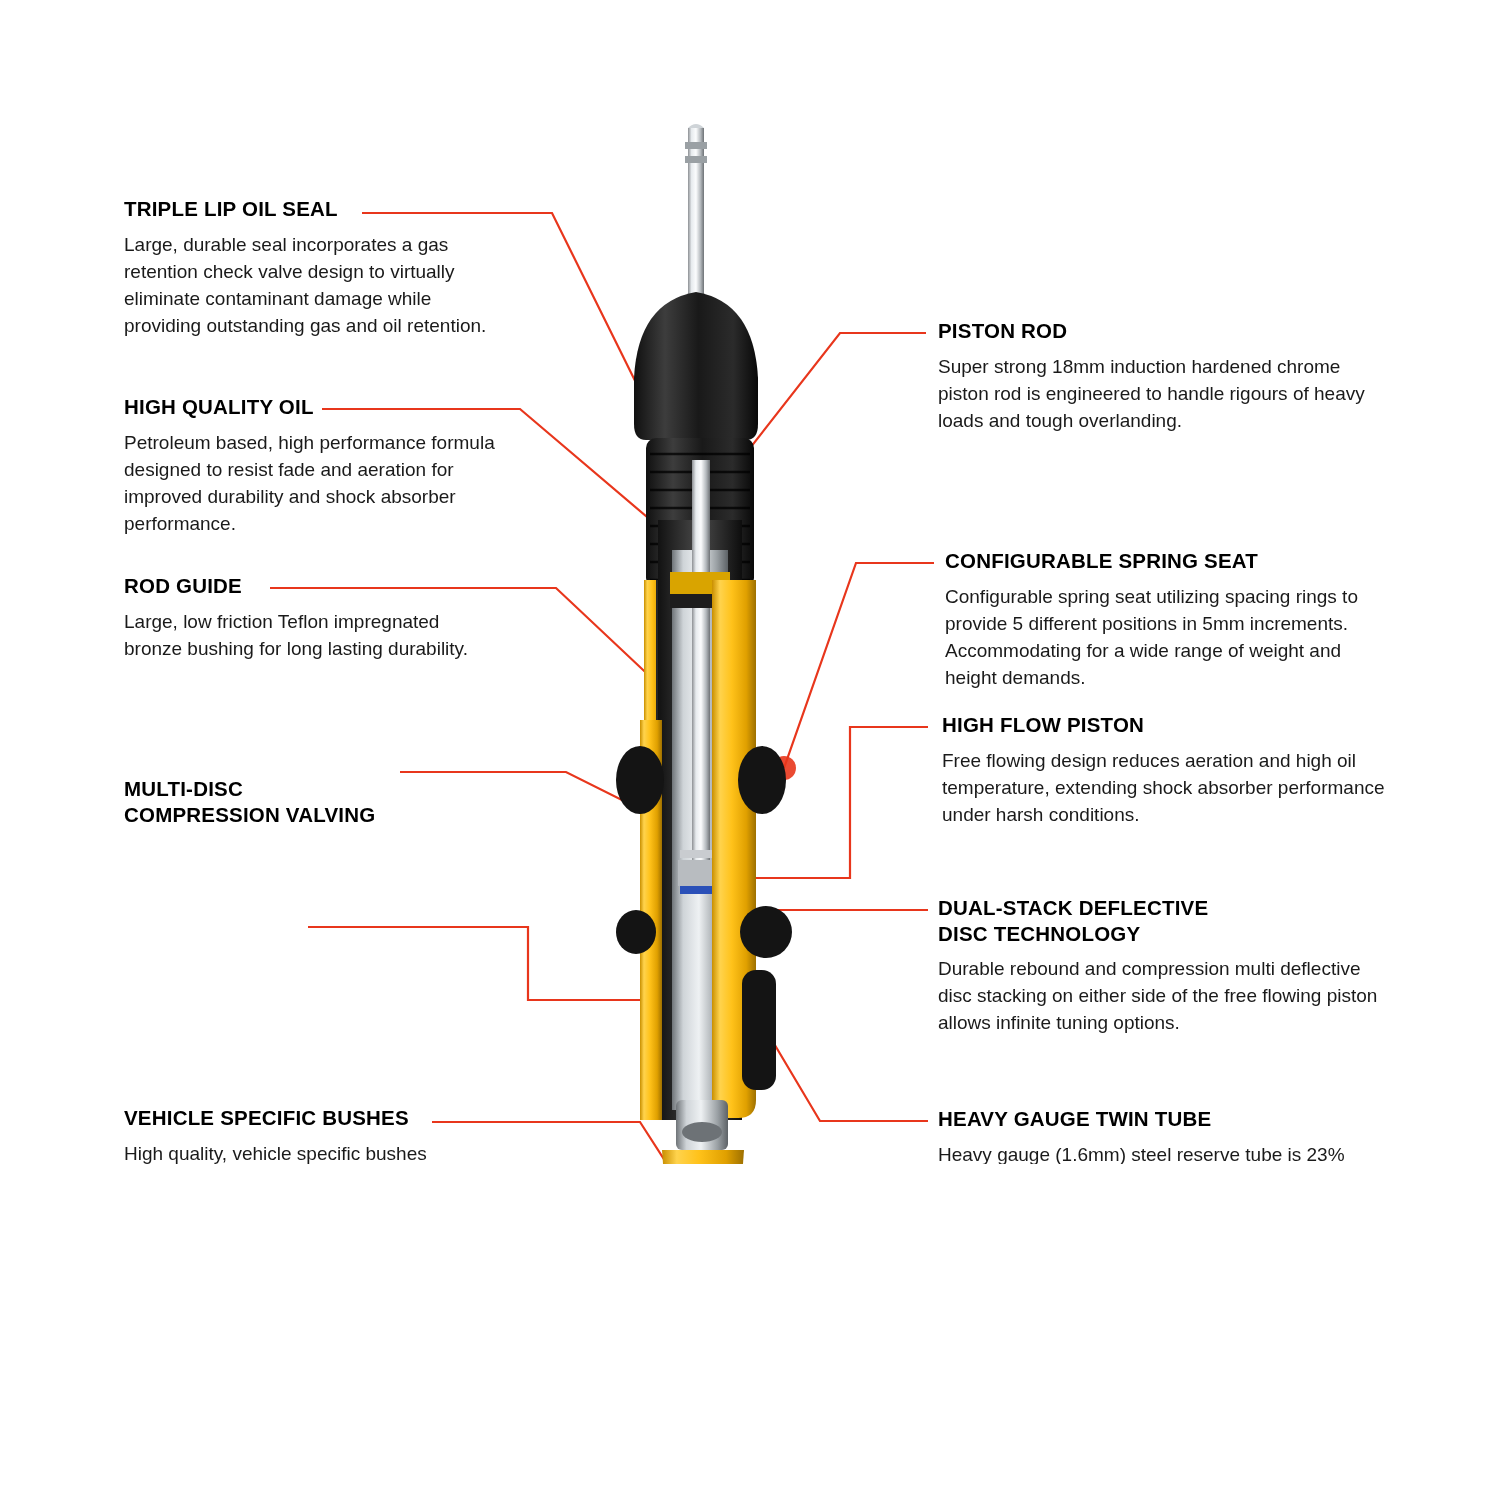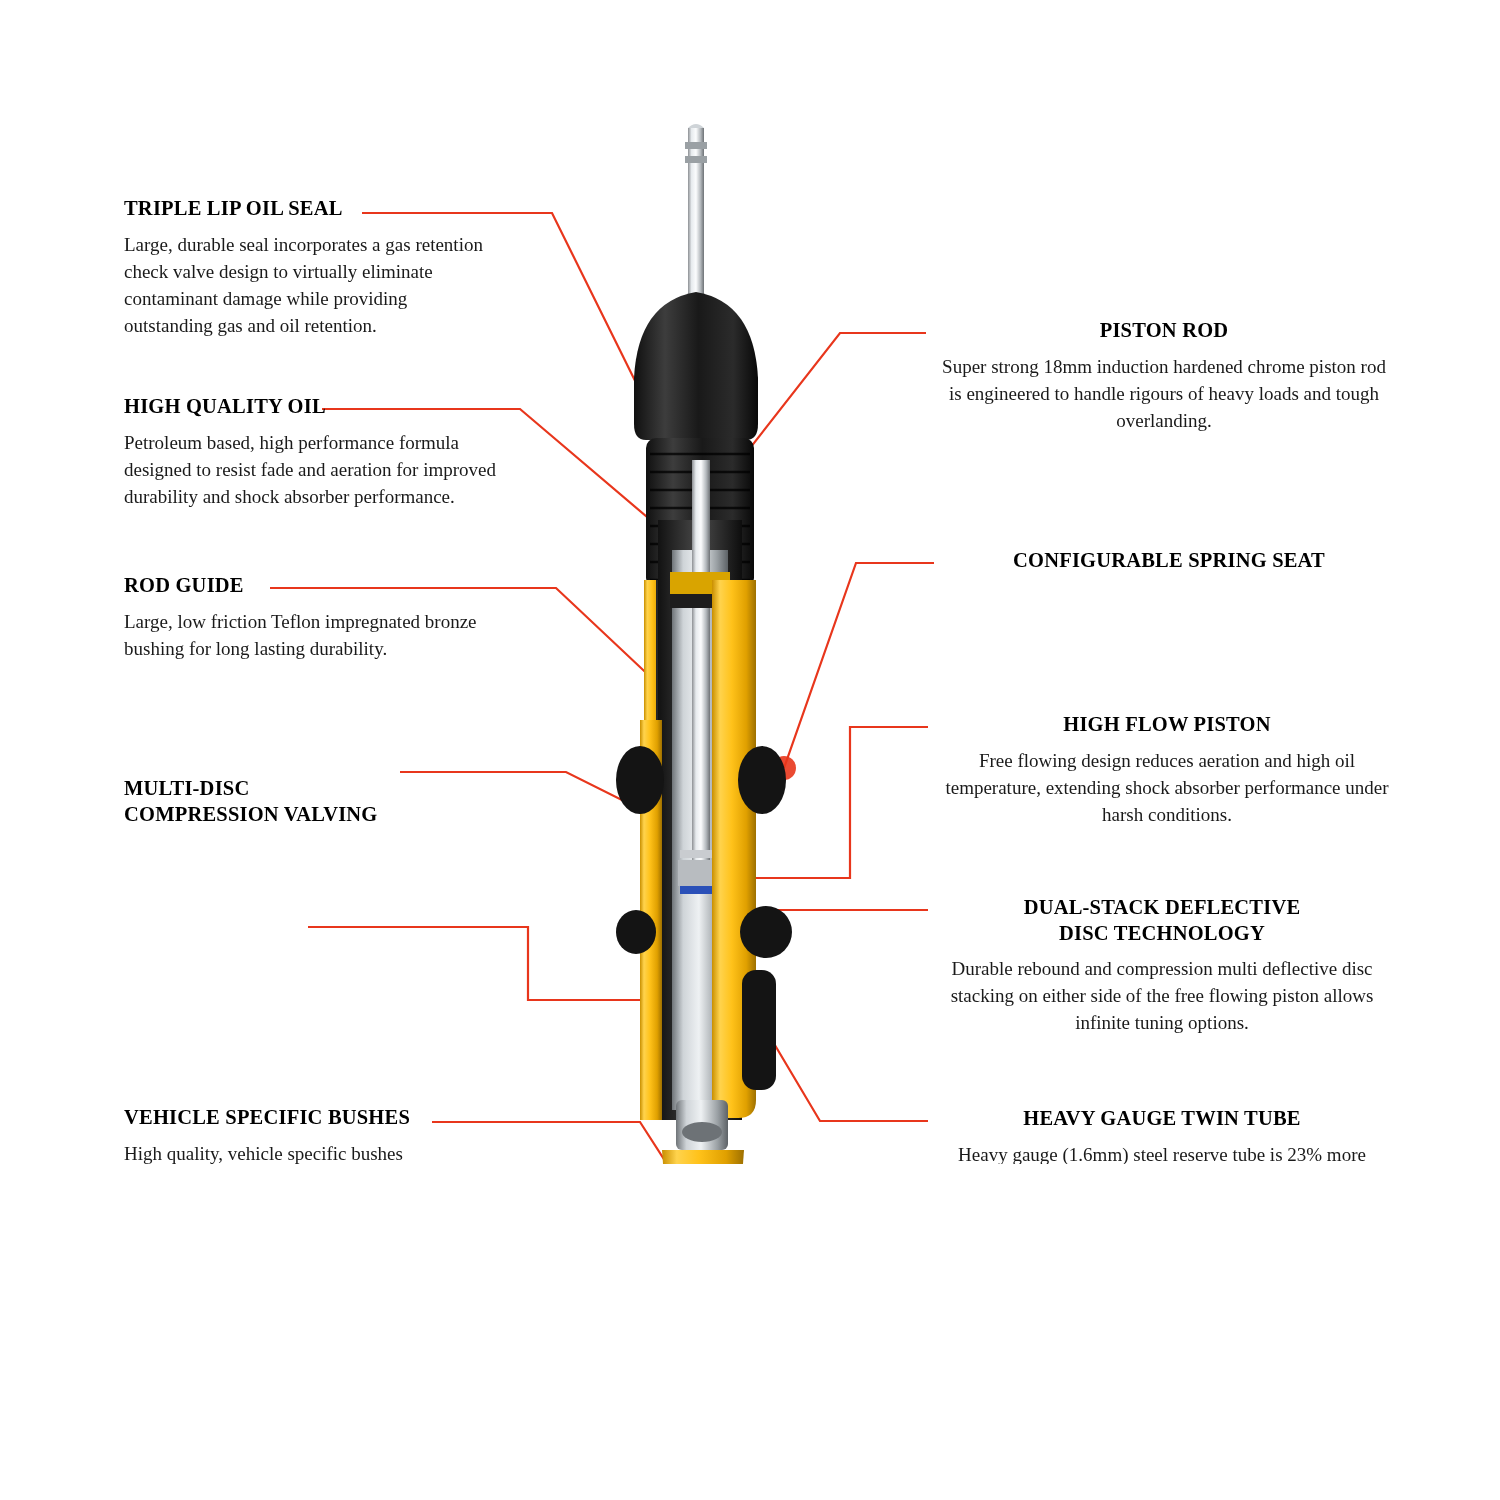--- a/index.html
+++ b/index.html
@@ -5,30 +5,30 @@
   html, body {
     margin: 0;
     padding: 0;
     background: #ffffff;
   }
   #page {
     position: relative;
     width: 1500px;
     height: 1164px;
     background: #ffffff;
-    font-family: Liberation Serif, serif;
+    font-family: Liberation Sans, sans-serif;
     overflow: hidden;
   }
   
   .callout {
     position: absolute;
     box-sizing: border-box;
   }
   .callout.left  { text-align: left; }
-  .callout.right { text-align: center; }
+  .callout.right { text-align: left; }
   .callout .title {
     font-weight: bold;
     font-size: 20.5px;
     letter-spacing: 0.2px;
     color: #000000;
     line-height: 1.25;
     margin: 0 0 10px 0;
     text-transform: uppercase;
   }
   .callout .body {
@@ -222,20 +222,21 @@
     <div class="body">High quality, vehicle specific bushes manufactured from polyurethane and rubber materials for extended life.</div>
   </div>
 
   <div class="callout right" style="left:938px; top:318px; width:452px;">
     <div class="title">PISTON ROD</div>
     <div class="body">Super strong 18mm induction hardened chrome piston rod is engineered to handle rigours of heavy loads and tough overlanding.</div>
   </div>
 
   <div class="callout right" style="left:945px; top:548px; width:448px;">
     <div class="title">CONFIGURABLE SPRING SEAT</div>
+    <div class="body">Configurable spring seat utilizing spacing rings to provide 5 different positions in 5mm increments. Accommodating for a wide range of weight and height demands.</div>
   </div>
 
   <div class="callout right" style="left:942px; top:712px; width:450px;">
     <div class="title">HIGH FLOW PISTON</div>
     <div class="body">Free flowing design reduces aeration and high oil temperature, extending shock absorber performance under harsh conditions.</div>
   </div>
 
   <div class="callout right" style="left:938px; top:895px; width:448px;">
     <div class="title" style="white-space:pre-line;">DUAL-STACK DEFLECTIVE
 DISC TECHNOLOGY</div>

